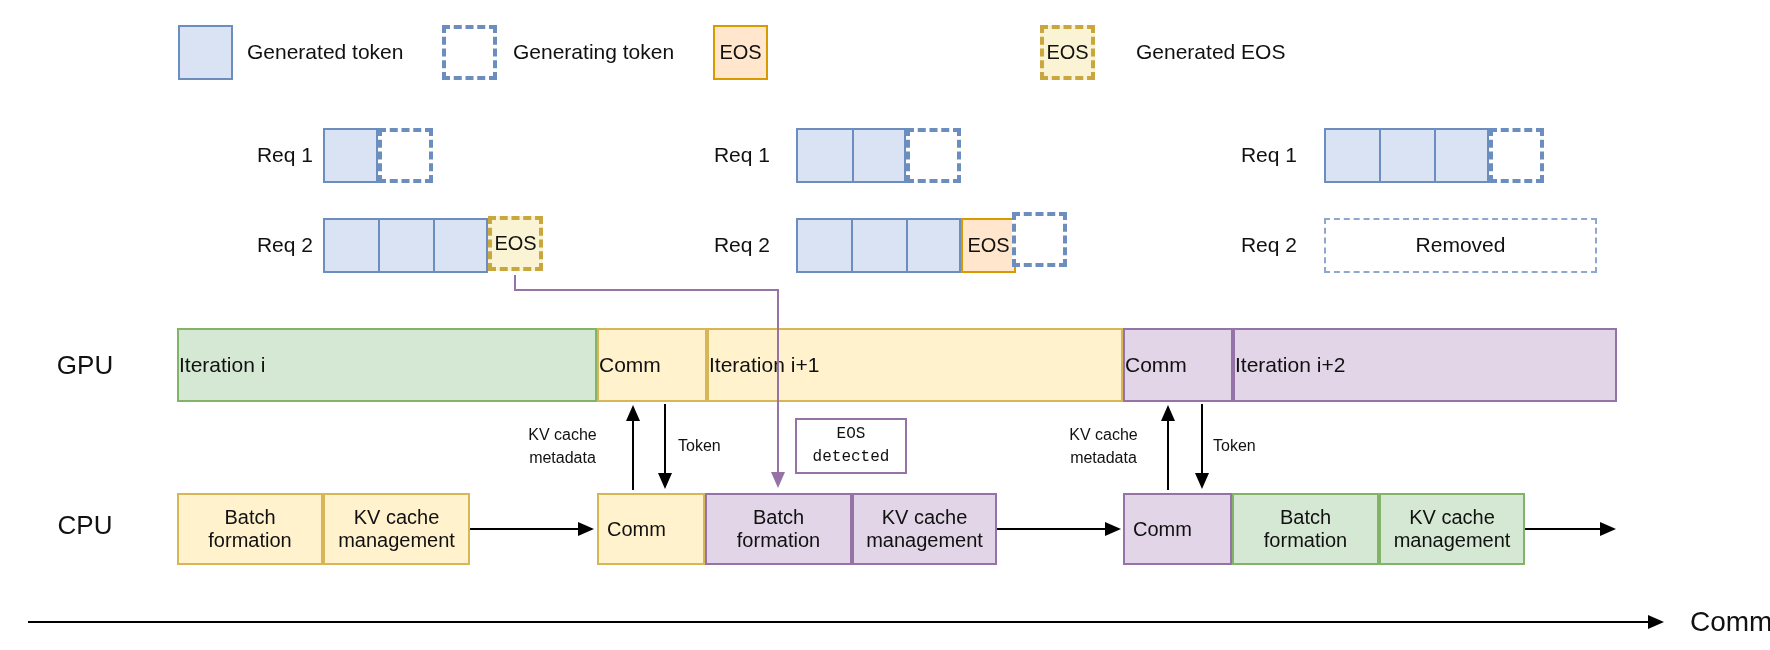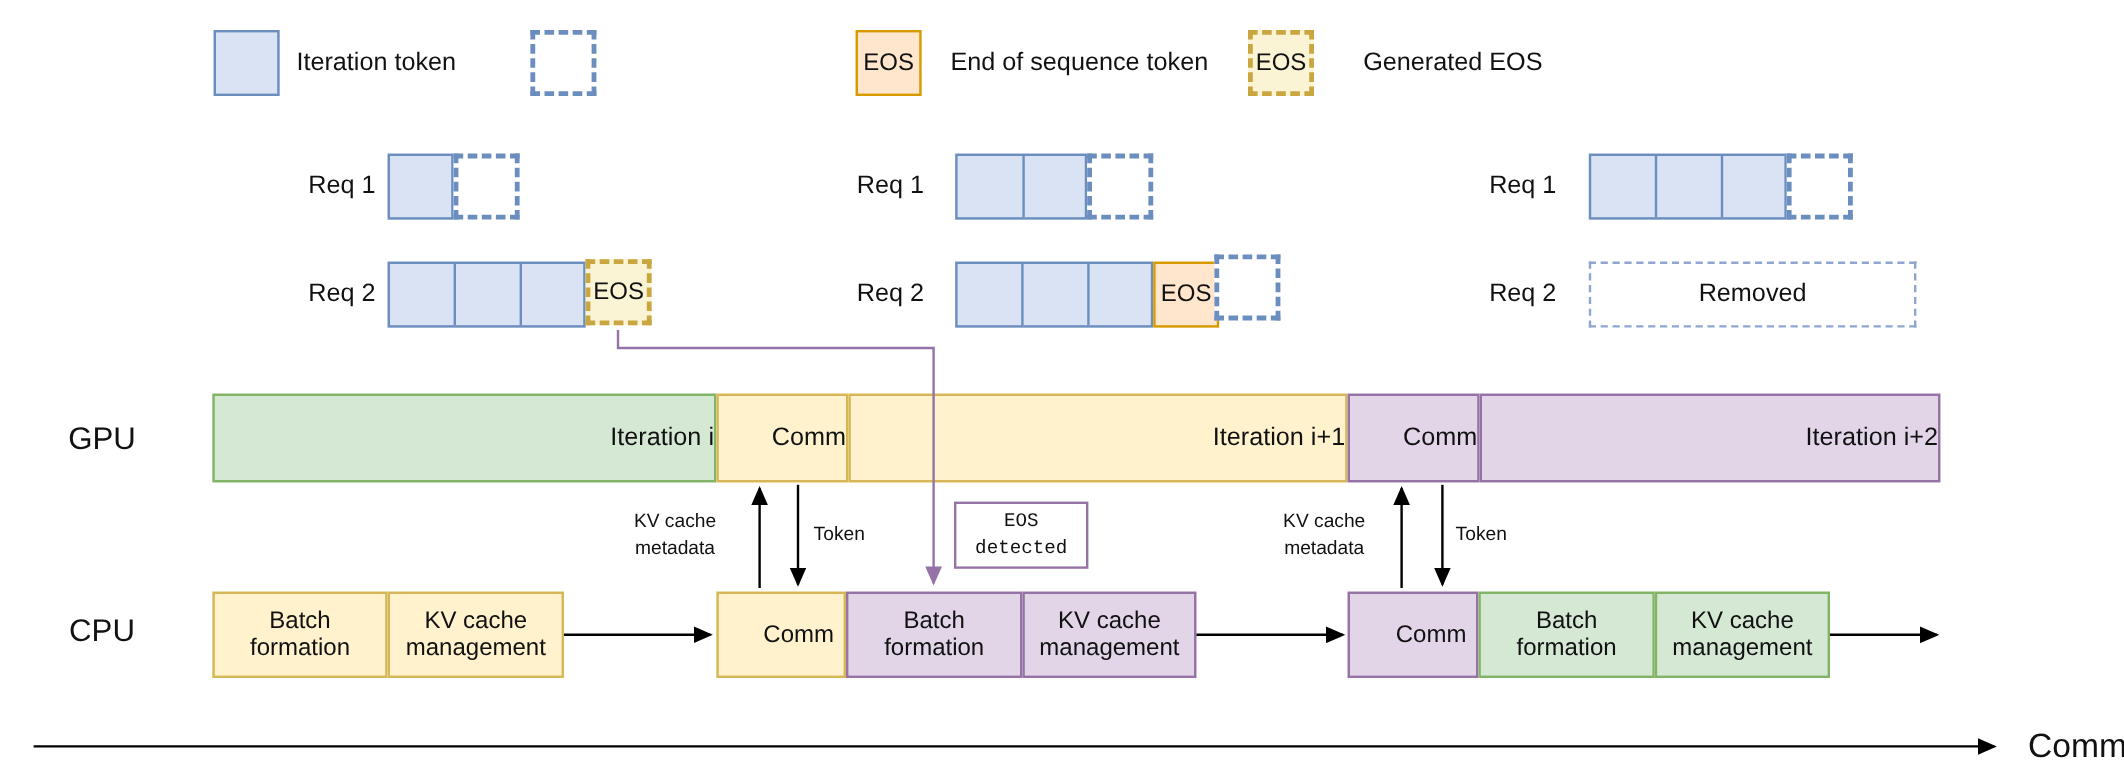--- a/index.html
+++ b/index.html
@@ -13,46 +13,46 @@
 
   
   .tok{background:#dae3f3;border:2px solid #6c8ebf;}
   .tok-dash{background:#ffffff;border:4px dashed #6c8ebf;}
   .eos-solid{background:#ffe6cc;border:2px solid #d79b00;}
   .eos-dash{background:#faf3d4;border:4px dashed #c9a63f;}
   .removed-box{background:#ffffff;border:2px dashed #8fa6cf;}
   .tok-divider{position:absolute;top:0;bottom:0;width:2px;background:#6c8ebf;}
 
   
-  .seg{display:flex;align-items:center;justify-content:flex-end;text-align:center;font-size:21px;}
+  .seg{display:flex;align-items:center;justify-content:flex-start;text-align:center;font-size:21px;}
   .seg-green{background:#d5e8d4;border:2px solid #82b366;}
   .seg-yellow{background:#fff2cc;border:2px solid #d6b656;}
   .seg-purple{background:#e1d5e7;border:2px solid #9673a6;}
   .cpu-font{font-size:20px;line-height:23px;padding:0 8px;}
 
   .row-label{font-size:26px;}
   .note{font-size:16px;line-height:23px;}
   .eos-detected{background:#ffffff;border:2px solid #9673a6;}
   .time-label{font-size:28px;}
   svg.overlay{position:absolute;left:0;top:0;pointer-events:none;}
 </style>
 </head>
 <body>
 
 <div class="canvas">
 
   <div class="abs tok" style="left:178px;top:25px;width:55px;height:55px;"></div>
-  <div class="abs txt left" style="left:247px;top:25px;height:55px;">Iteration token</div>
+  <div class="abs txt left" style="left:247px;top:25px;height:55px;">Generated token</div>
 
   <div class="abs tok-dash" style="left:442px;top:25px;width:55px;height:55px;"></div>
+  <div class="abs txt left" style="left:513px;top:25px;height:55px;">Generating token</div>
 
   <div class="abs eos-solid center" style="left:713px;top:25px;width:55px;height:55px;font-size:20px;">
     <span>EOS</span>
   </div>
-  <div class="abs txt left" style="left:792px;top:25px;height:55px;">End of sequence token</div>
 
   <div class="abs eos-dash center" style="left:1040px;top:25px;width:55px;height:55px;font-size:20px;">
     <span>EOS</span>
   </div>
   <div class="abs txt left" style="left:1136px;top:25px;height:55px;">Generated EOS</div>
 
   <div class="abs txt right" style="left:238px;top:128px;width:75px;height:55px;">Req 1</div>
   <div class="abs tok" style="left:323px;top:128px;width:55px;height:55px;"></div>
   <div class="abs tok-dash" style="left:378px;top:128px;width:55px;height:55px;"></div>
 

